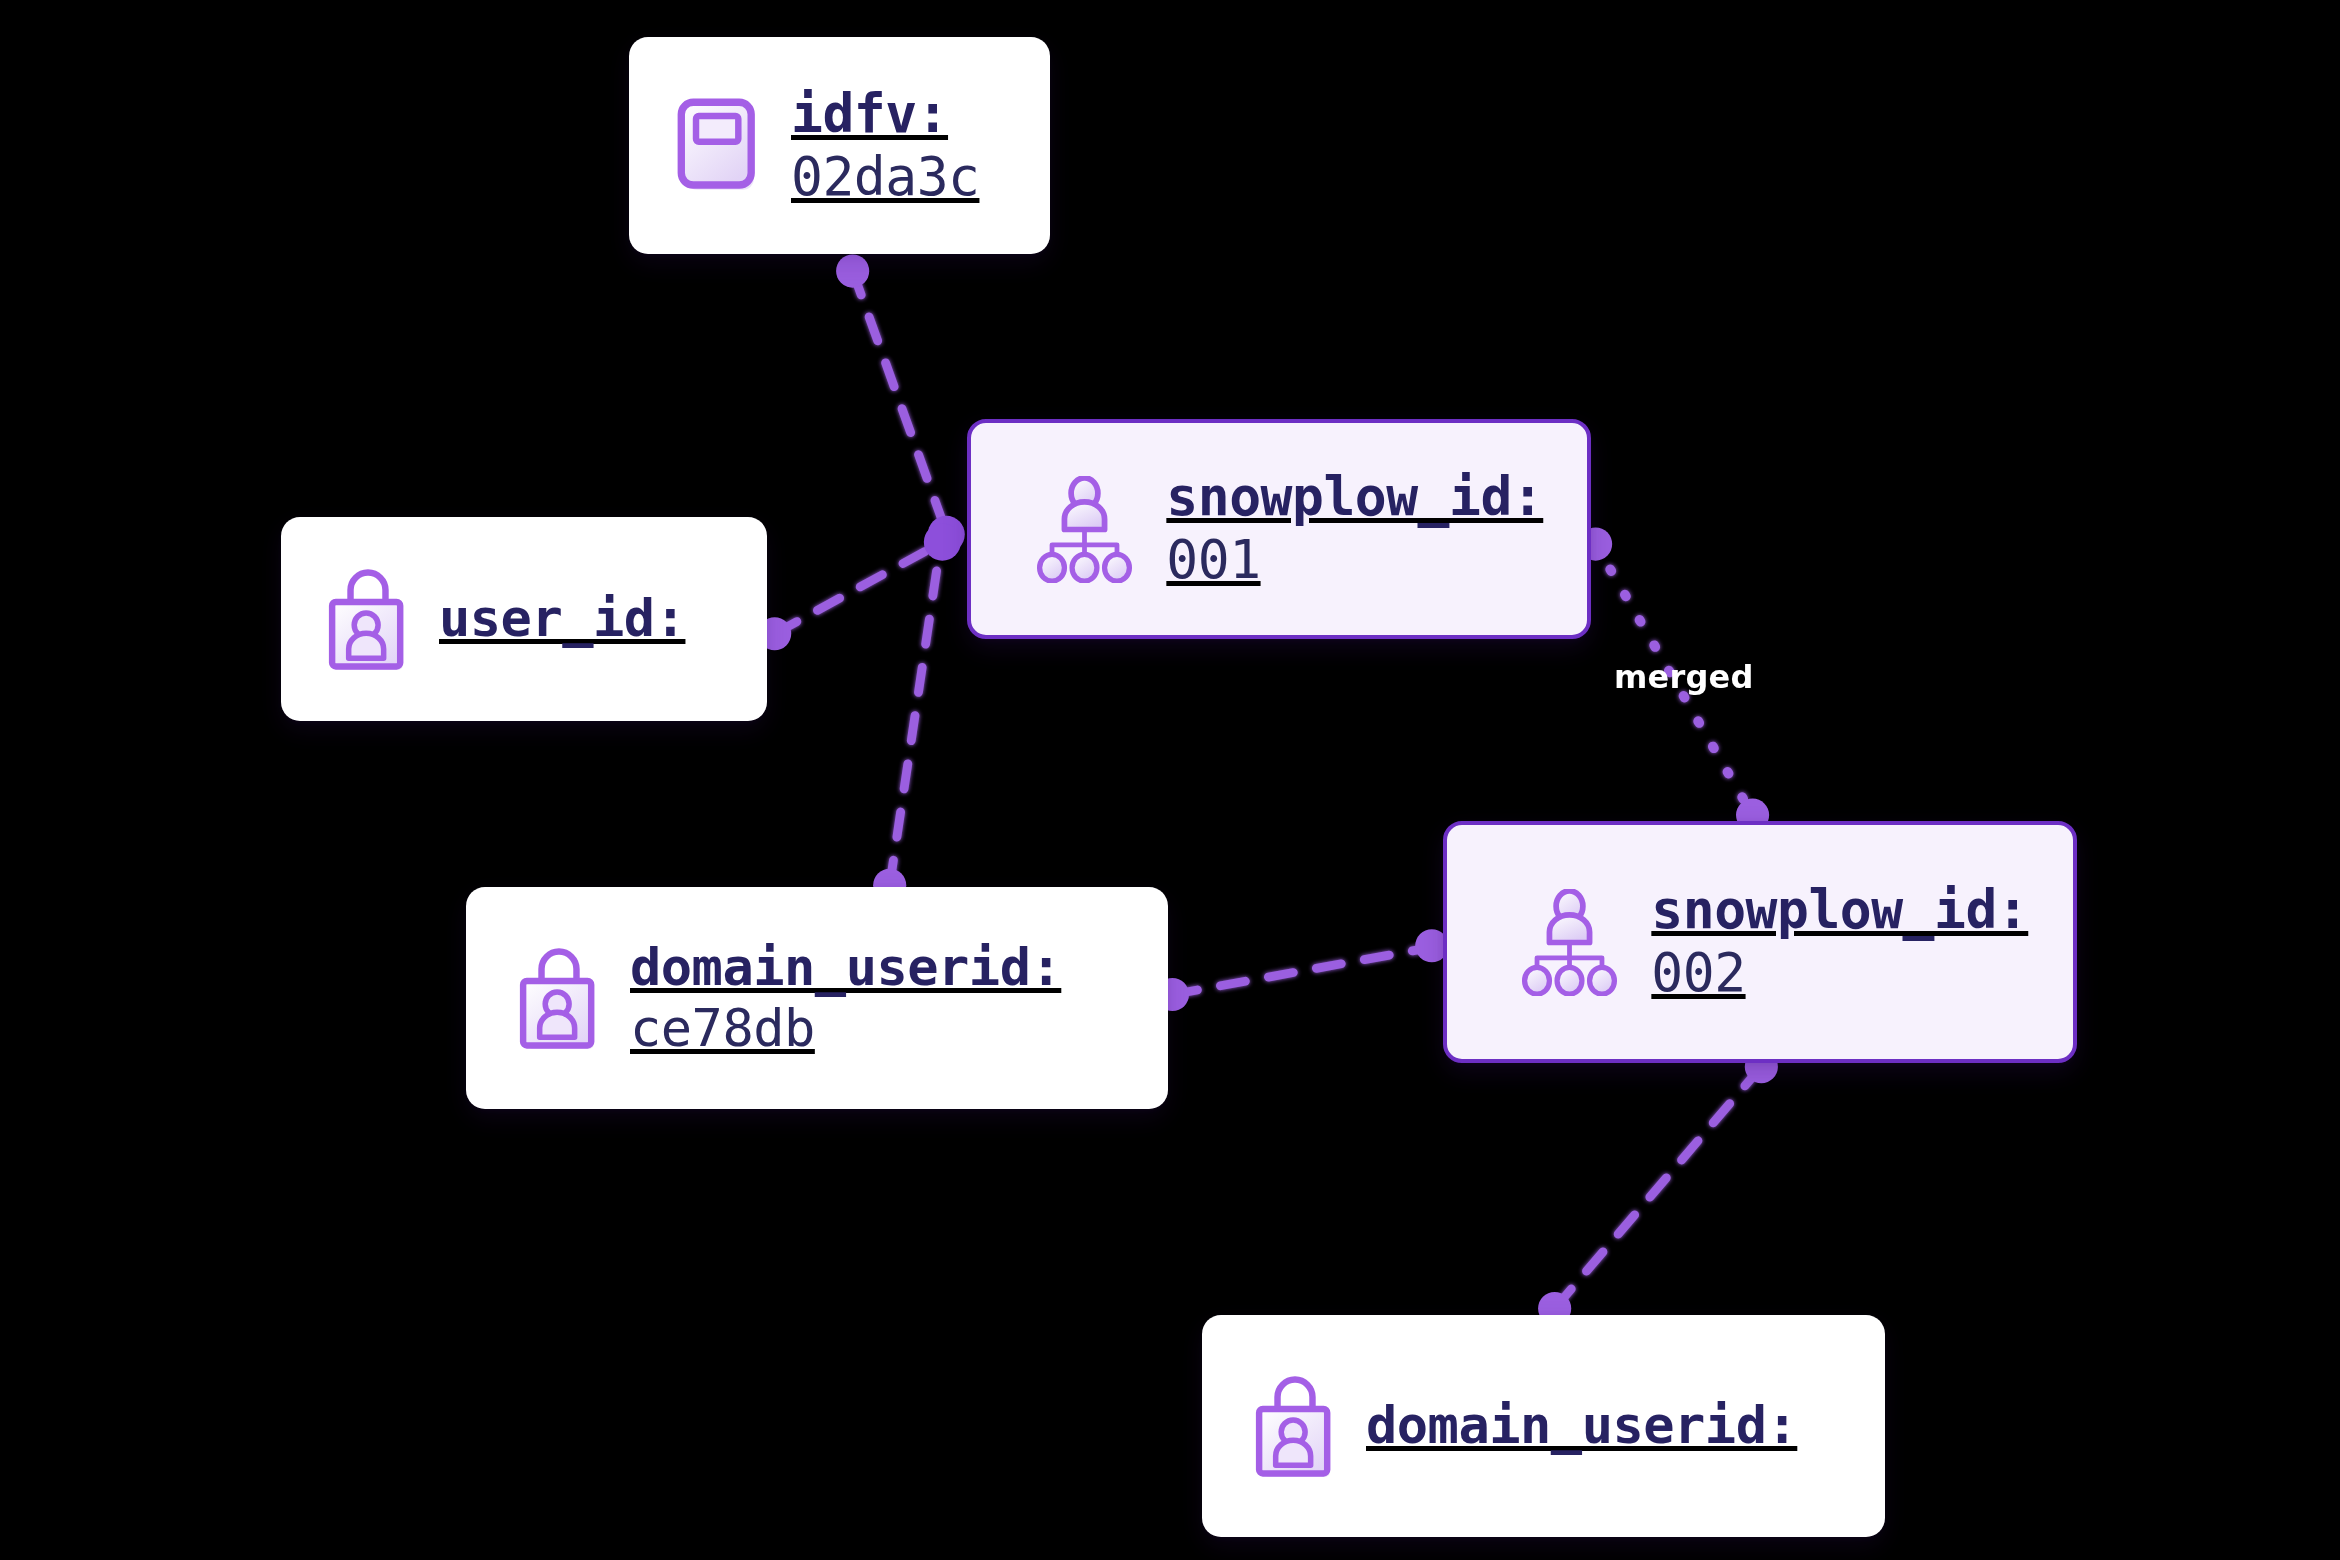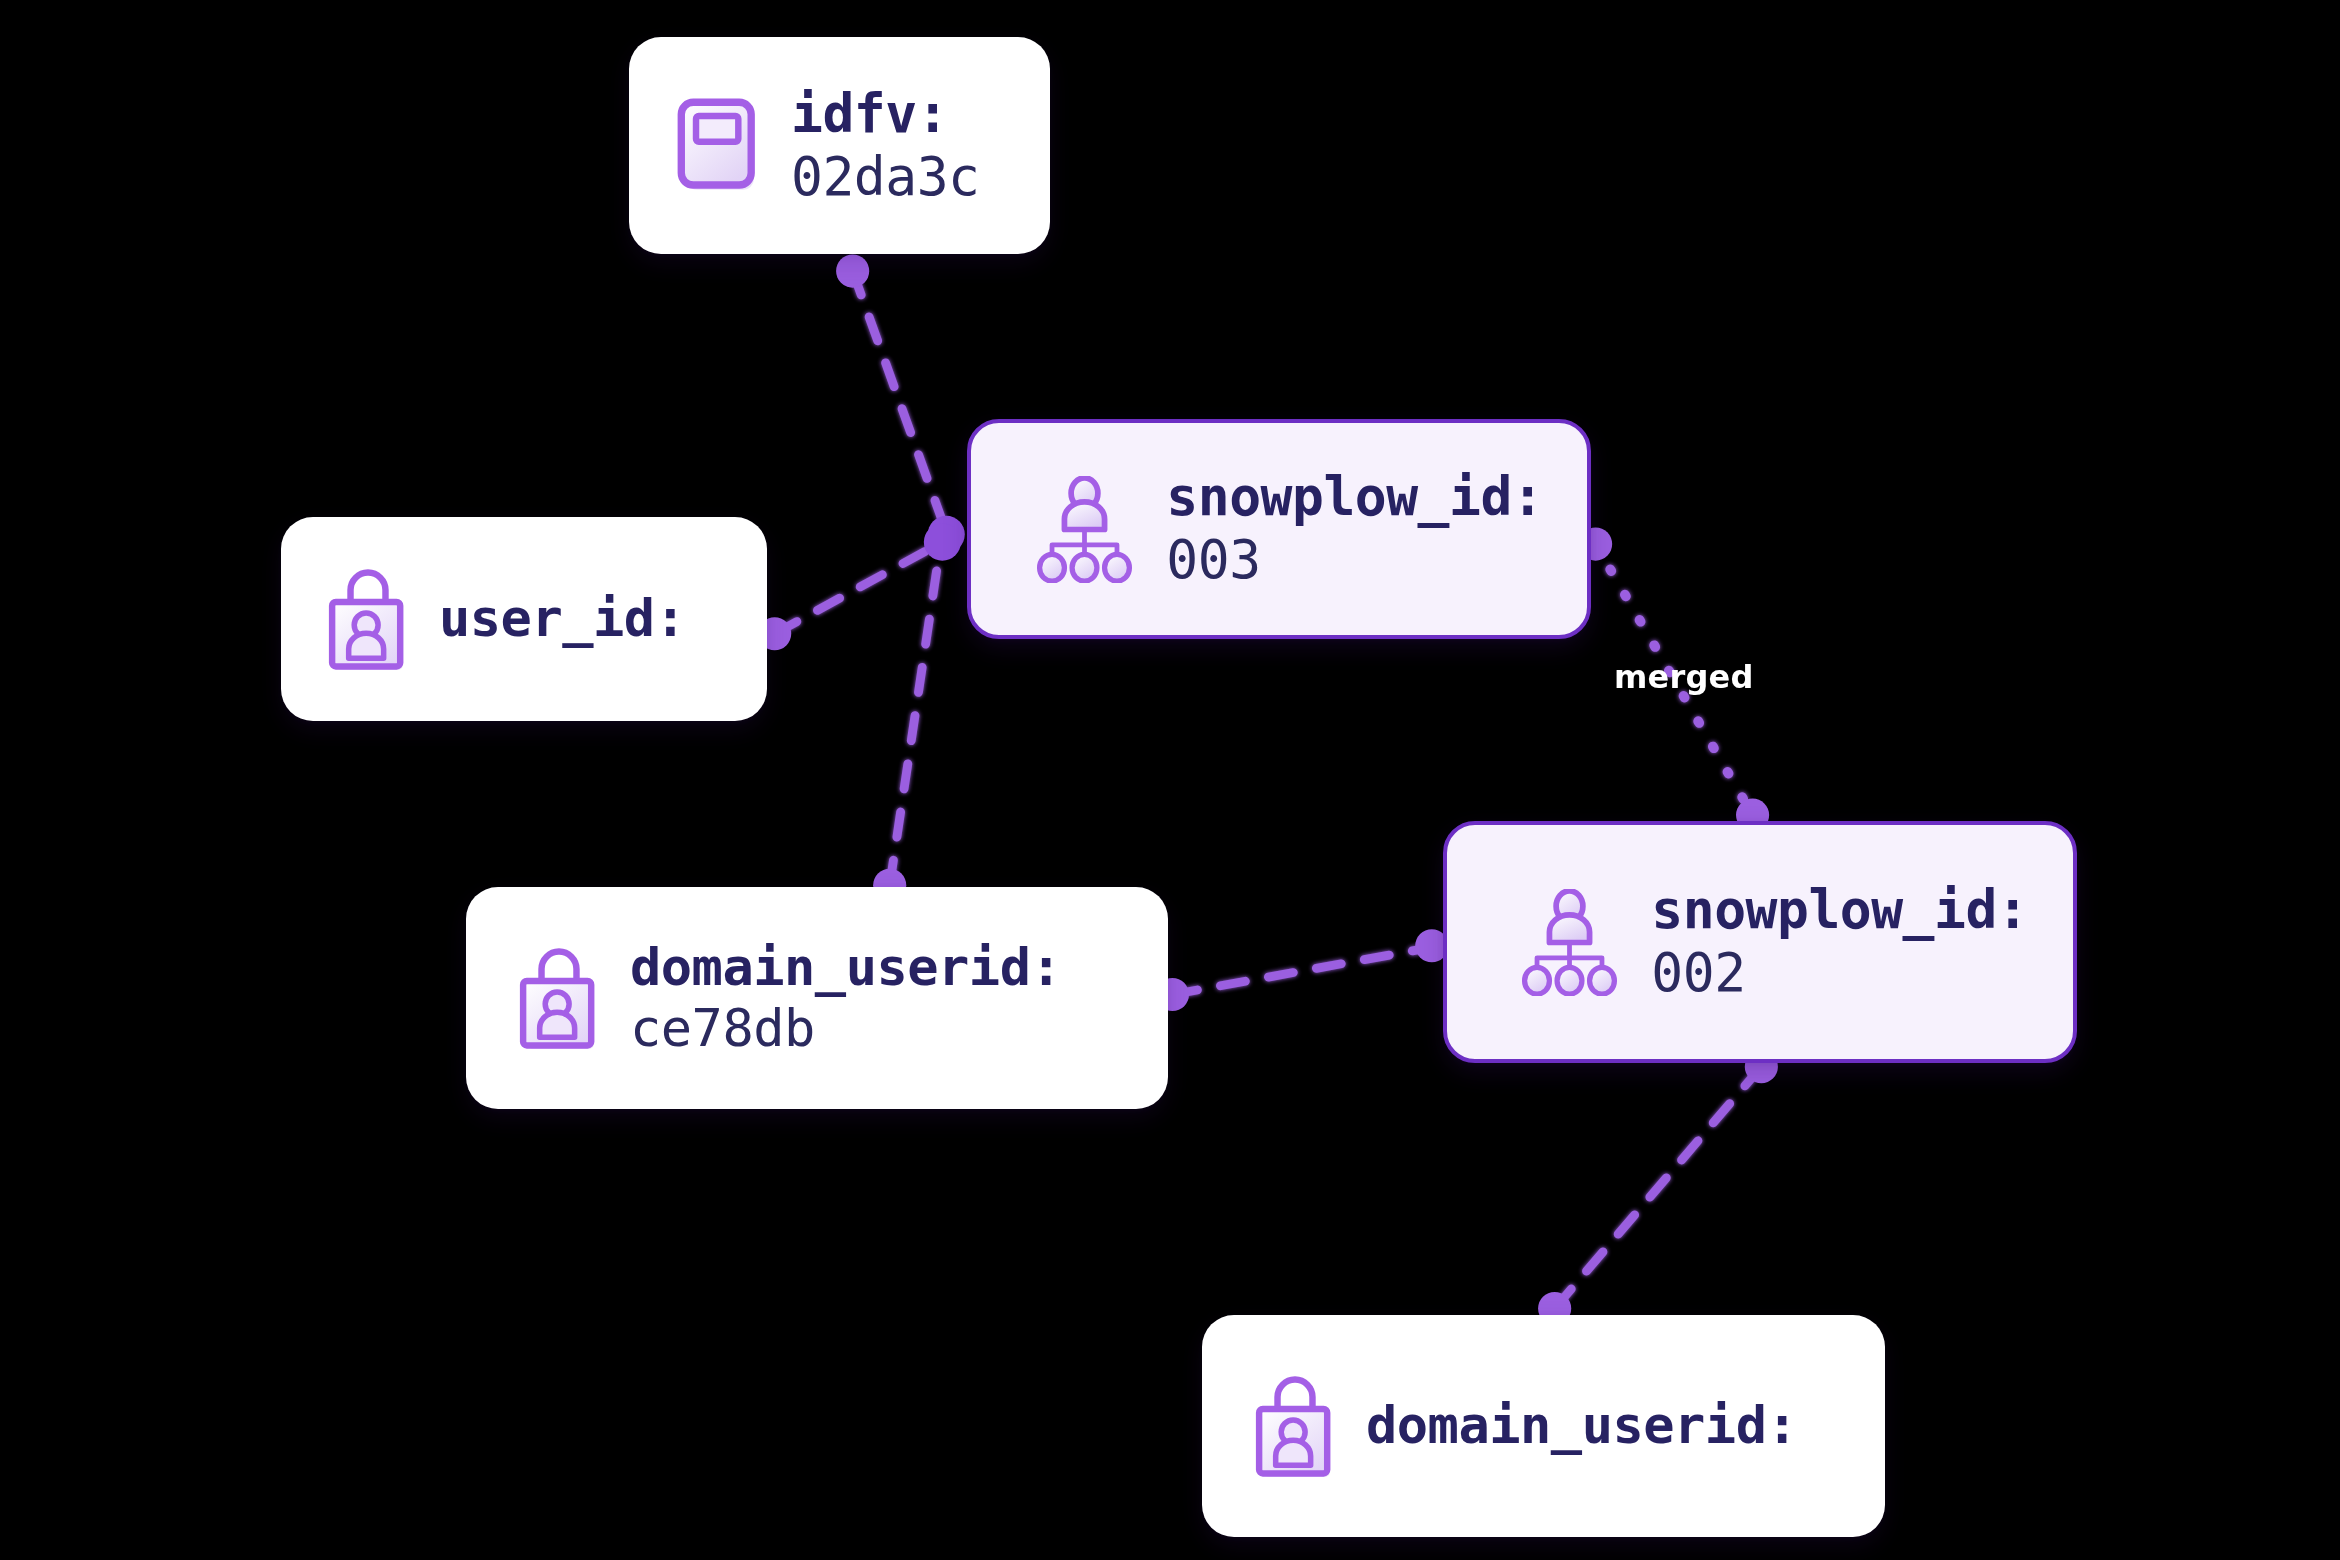--- a/index.html
+++ b/index.html
@@ -30,21 +30,22 @@
     z-index: 1;
     pointer-events: none;
   }
   
   .node {
     position: absolute;
     z-index: 2;
     display: flex;
     align-items: center;
     box-sizing: border-box;
-    border-radius: 32px;
+    border-radius: 19px;
+    text-decoration: underline;
   }
   .node-plain {
     background: #ffffff;
     box-shadow: 0 9.8px 25px rgba(60, 20, 110, 0.16),
                 0 2px 7.8px rgba(60, 20, 110, 0.10);
   }
   .node-entity {
     background: #f7f2fd;
     border: 4.9px solid #6d2fc4;
     box-shadow: 0 9.8px 25px rgba(60, 20, 110, 0.22),
@@ -283,21 +284,21 @@
         <ellipse cx="52" cy="18" rx="14" ry="16" fill="url(#gOrg1)" stroke="#a45fe6" stroke-width="6"></ellipse>
         <path d="M 31 56 L 31 45 A 21 18 0 0 1 73 45 L 73 56 Z" fill="url(#gOrg1)" stroke="#a45fe6" stroke-width="6" stroke-linejoin="round"></path>
         <path d="M 52 56 L 52 72 M 18 72 L 86 72 M 18 72 L 18 84 M 52 72 L 52 84 M 86 72 L 86 84" fill="none" stroke="#a45fe6" stroke-width="5" stroke-linecap="round"></path>
         <ellipse cx="18" cy="96" rx="13" ry="14" fill="url(#gOrg1)" stroke="#a45fe6" stroke-width="5.5"></ellipse>
         <ellipse cx="52" cy="96" rx="13" ry="14" fill="url(#gOrg1)" stroke="#a45fe6" stroke-width="5.5"></ellipse>
         <ellipse cx="86" cy="96" rx="13" ry="14" fill="url(#gOrg1)" stroke="#a45fe6" stroke-width="5.5"></ellipse>
       </svg>
     </div>
     <div class="node-text">
       <span class="node-key">snowplow_id:</span>
-      <span class="node-val">003</span>
+      <span class="node-val">001</span>
     </div>
   </div>
 
   <div class="node node-entity" id="node-sp2">
     <div class="node-icon">
       <svg viewBox="0 0 104 112" width="100%" height="100%">
         <defs>
           <linearGradient id="gOrg2" x1="0" y1="0" x2="0.6" y2="1">
             <stop offset="0%" stop-color="#ffffff"></stop>
             <stop offset="100%" stop-color="#dcccf5"></stop>

